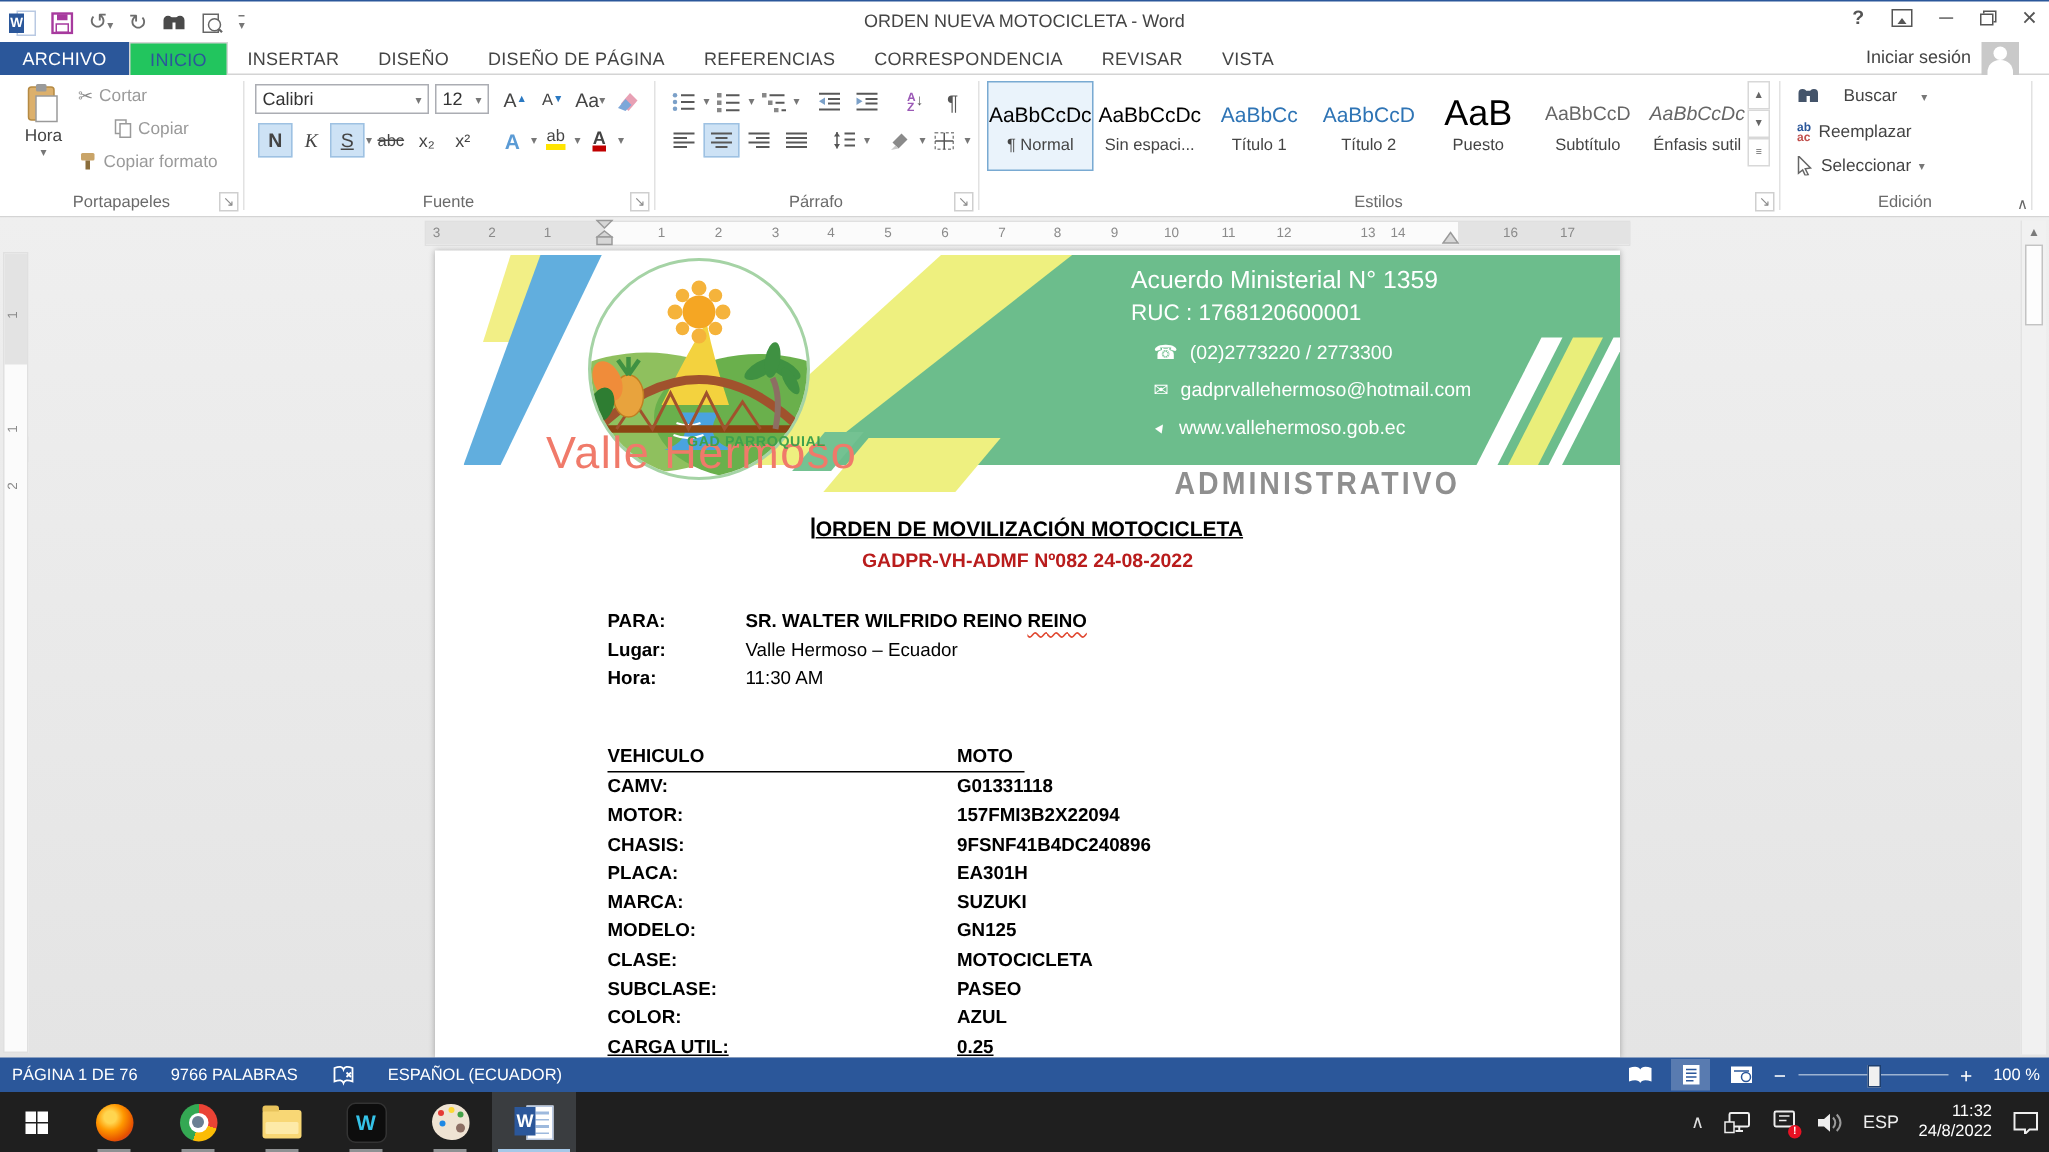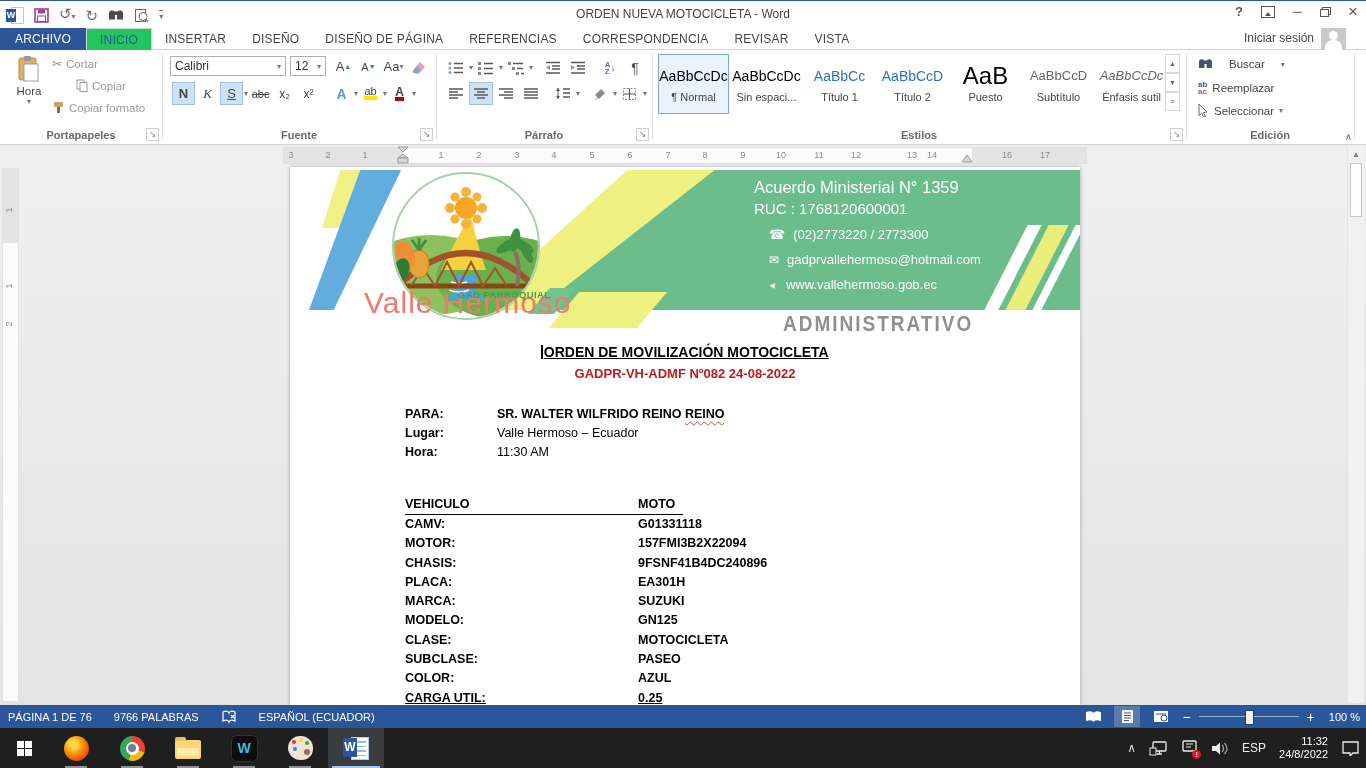--- a/index.html
+++ b/index.html
@@ -23,21 +23,21 @@
   .tabs{position:absolute;left:0;top:0;display:flex;height:22px;align-items:stretch;}
   .tab{padding:0 13px;font-size:12px;color:#444;display:flex;align-items:center;letter-spacing:.2px;}
   .tab.archivo{background:#2b579a;color:#fff;padding:0 15px;}
   .tab.active{background:#22c55e;color:#2b579a;border:1px solid #d4d4d4;border-bottom:1px solid #fff;margin-bottom:-1px;}
   .signin{position:absolute;right:52px;top:3px;font-size:12px;color:#444;}
   .avatar{position:absolute;right:20px;top:0;width:25px;height:22px;background:#c9c9c9;}
   .avatar:before{content:"";position:absolute;left:8px;top:3px;width:9px;height:9px;border-radius:50%;background:#fff;}
   .avatar:after{content:"";position:absolute;left:4px;top:12px;width:17px;height:10px;border-radius:8px 8px 0 0;background:#fff;}
   
   .ribbon{position:absolute;left:0;top:50px;width:1366px;height:95px;background:#fff;border-bottom:1px solid #d4d4d4;box-sizing:border-box;}
-  .grp-label{position:absolute;bottom:3px;width:100%;text-align:center;font-size:11px;color:#6a6a6a;font-weight:bold;}
+  .grp-label{position:absolute;bottom:3px;width:100%;text-align:center;font-size:11px;color:#6a6a6a;}
   .launcher{position:absolute;right:3px;bottom:3px;font-size:9px;color:#8a8a8a;border:1px solid #cfcfcf;width:11px;height:11px;line-height:10px;text-align:center;}
   .vsep{position:absolute;top:4px;bottom:4px;width:1px;background:#e2e2e2;}
   .btn-txt{font-size:11.5px;color:#9a9a9a;}
   .btn-txt.en{color:#444;}
   .caret{font-size:8px;color:#777;}
   .fbox{height:20px;border:1px solid #abadb3;display:flex;align-items:center;font-size:12px;color:#333;padding:0 4px;justify-content:space-between;box-sizing:border-box;background:#fff;}
   .tgl{min-width:21px;height:21px;display:flex;align-items:center;justify-content:center;font-size:13px;color:#444;border:1px solid transparent;}
   .tgl.on{background:#cde2f5;border-color:#9ec1e2;}
   .sty{width:71px;height:60px;border:1px solid transparent;text-align:center;overflow:hidden;box-sizing:border-box;padding-top:8px;}
   .sty.sel{border-color:#79aad2;background:#eaf3fb;}

